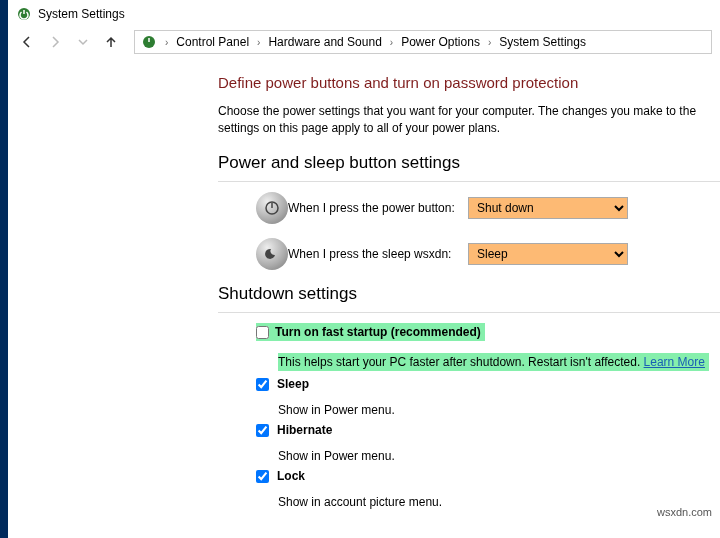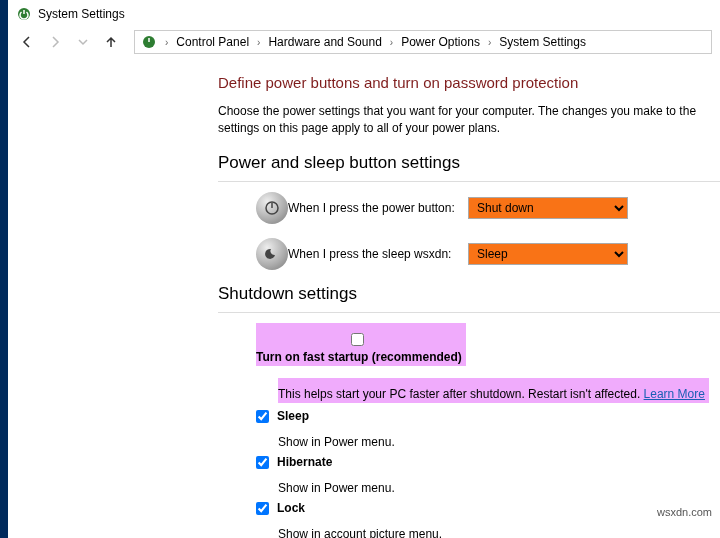--- a/index.html
+++ b/index.html
@@ -93,29 +93,28 @@
       background: radial-gradient(circle at 35% 30%, #eee, #aaa 60%, #777);
       display: flex; align-items: center; justify-content: center;
       color: #333;
     }
     .label-text { width: 180px; font-size: 12px; }
     select.combo {
       width: 160px;
       height: 22px;
       font-size: 12px;
       border: 1px solid #aaa;
-      background: #f97316;
+      background: #fdba74;
       padding: 1px 4px;
     }
     .shutdown-block { margin-top: 8px; }
     .hl {
-      background: #f0abfc;
-      padding: 9px 4px 2px 0;
+      background: #86efac;
+      padding: 2px 4px 2px 0;
       display: inline-block;
-      flex-direction: column;
     }
     .opt {
       margin: 4px 0 2px 38px;
       display: flex; align-items: flex-start; gap: 6px;
       flex-wrap: wrap;
     }
     .opt input[type=checkbox] {
       width: 13px; height: 13px;
       margin: 1px 2px 0 0;
     }

